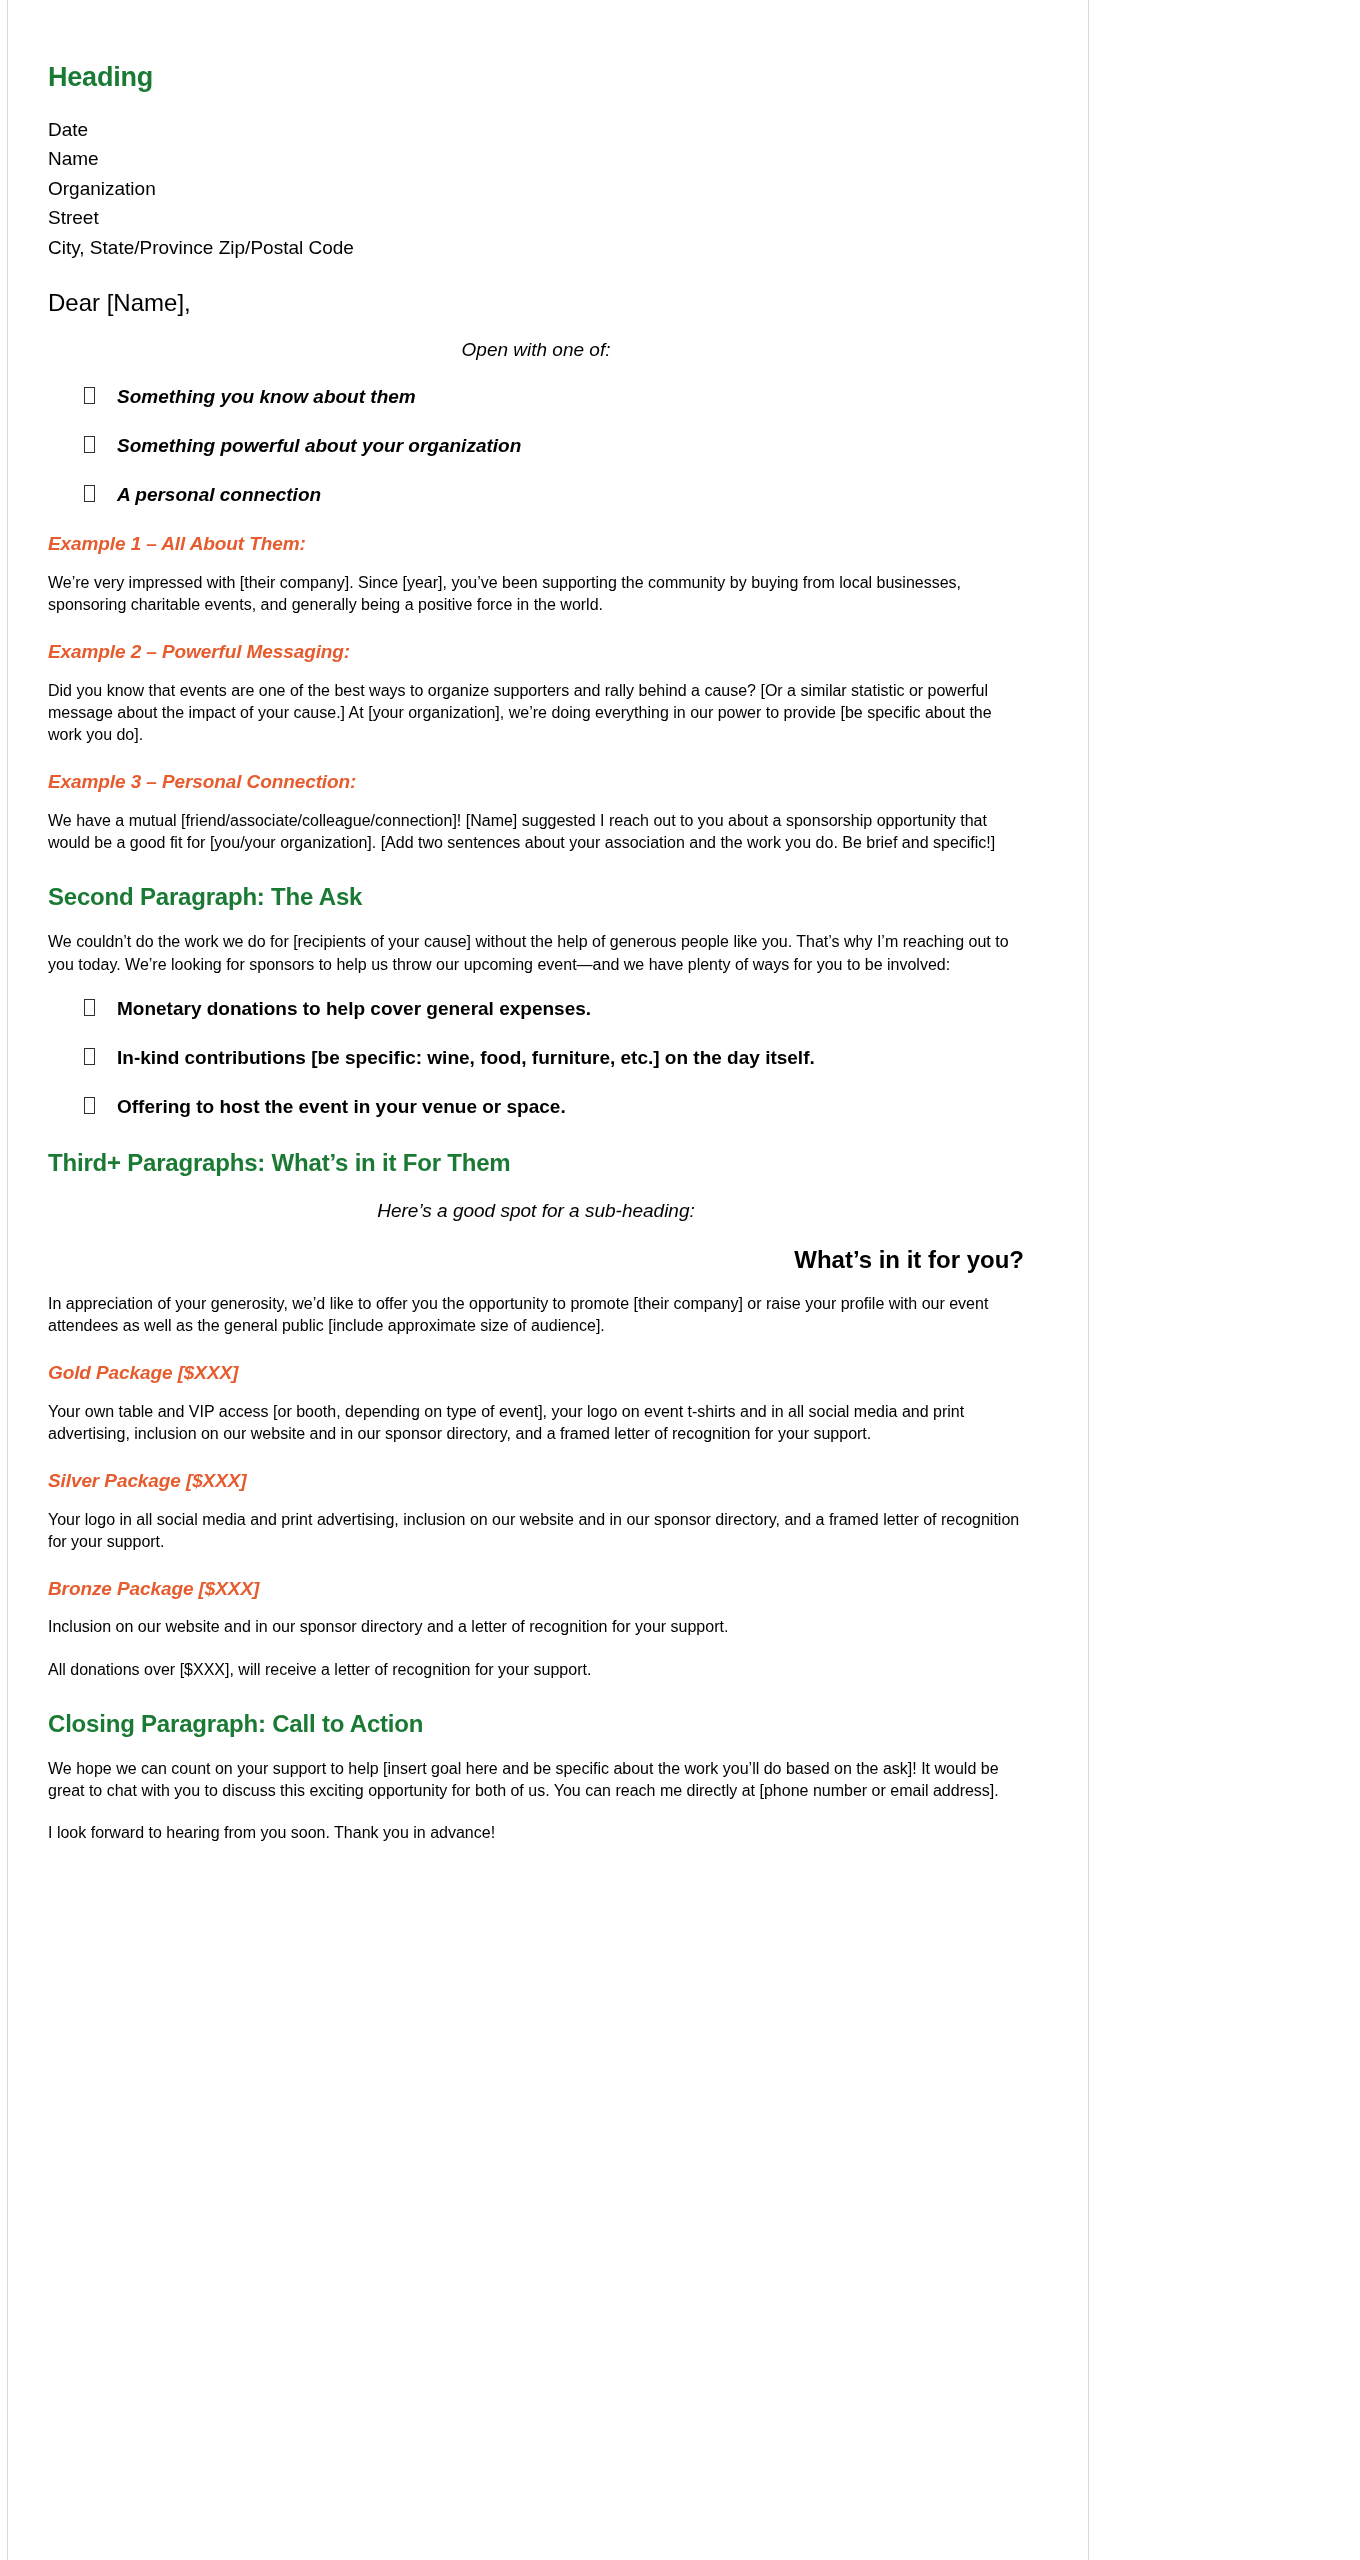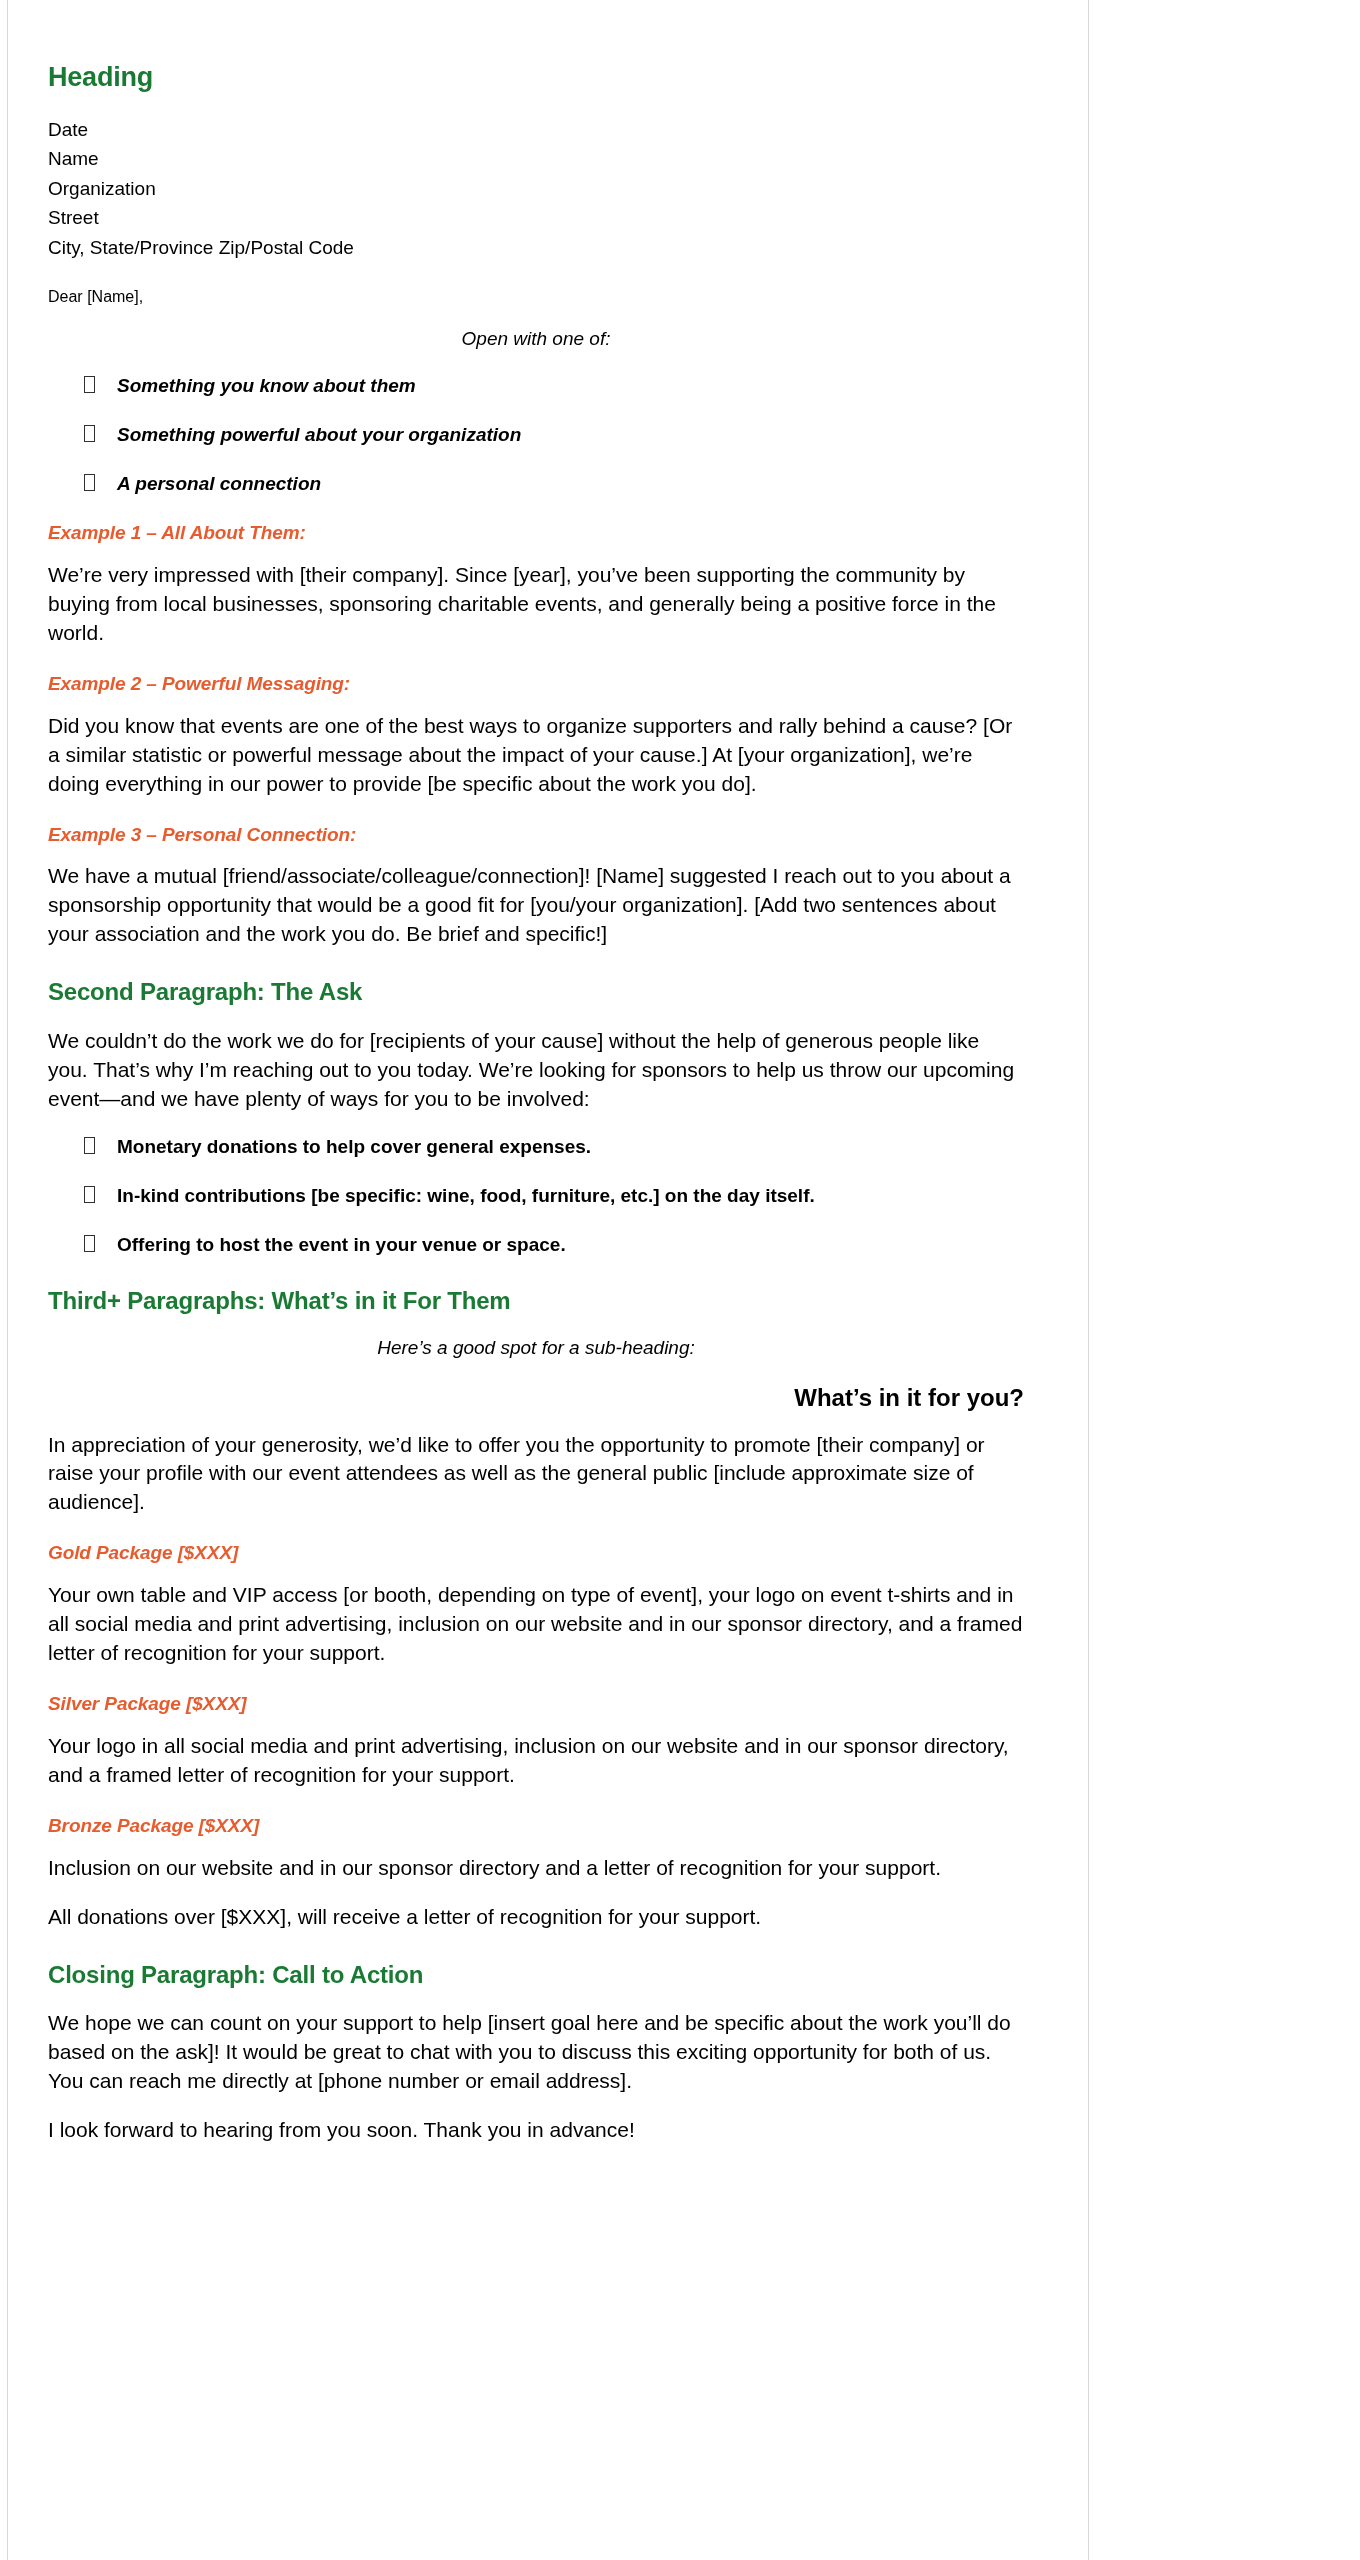--- a/index.html
+++ b/index.html
@@ -68,21 +68,21 @@
   h4.sub-heading {
     color: #000000;
     font-size: 24px;
     font-weight: bold;
     margin: 22px 0 18px 0;
     line-height: 1.2;
     text-align: right;
   }
 
   p.body-text {
-    font-size: 21px;
+    font-size: 16px;
     line-height: 1.38;
     margin: 0 0 20px 0;
     text-align: left;
   }
 
   p.italic-lead {
     font-size: 19px;
     font-style: italic;
     line-height: 1.38;
     margin: 0 0 20px 0;
@@ -90,21 +90,21 @@
   }
 
   .address-block {
     font-size: 19px;
     line-height: 1.55;
     margin: 0 0 24px 0;
   }
   .address-block .addr-line { display: block; }
 
   .salutation {
-    font-size: 16px;
+    font-size: 24px;
     line-height: 1.38;
     margin: 0 0 18px 0;
   }
 
   ul.tofu-list {
     list-style: none;
     margin: 0 0 18px 0;
     padding: 0 0 0 36px;
   }
   ul.tofu-list > li {

